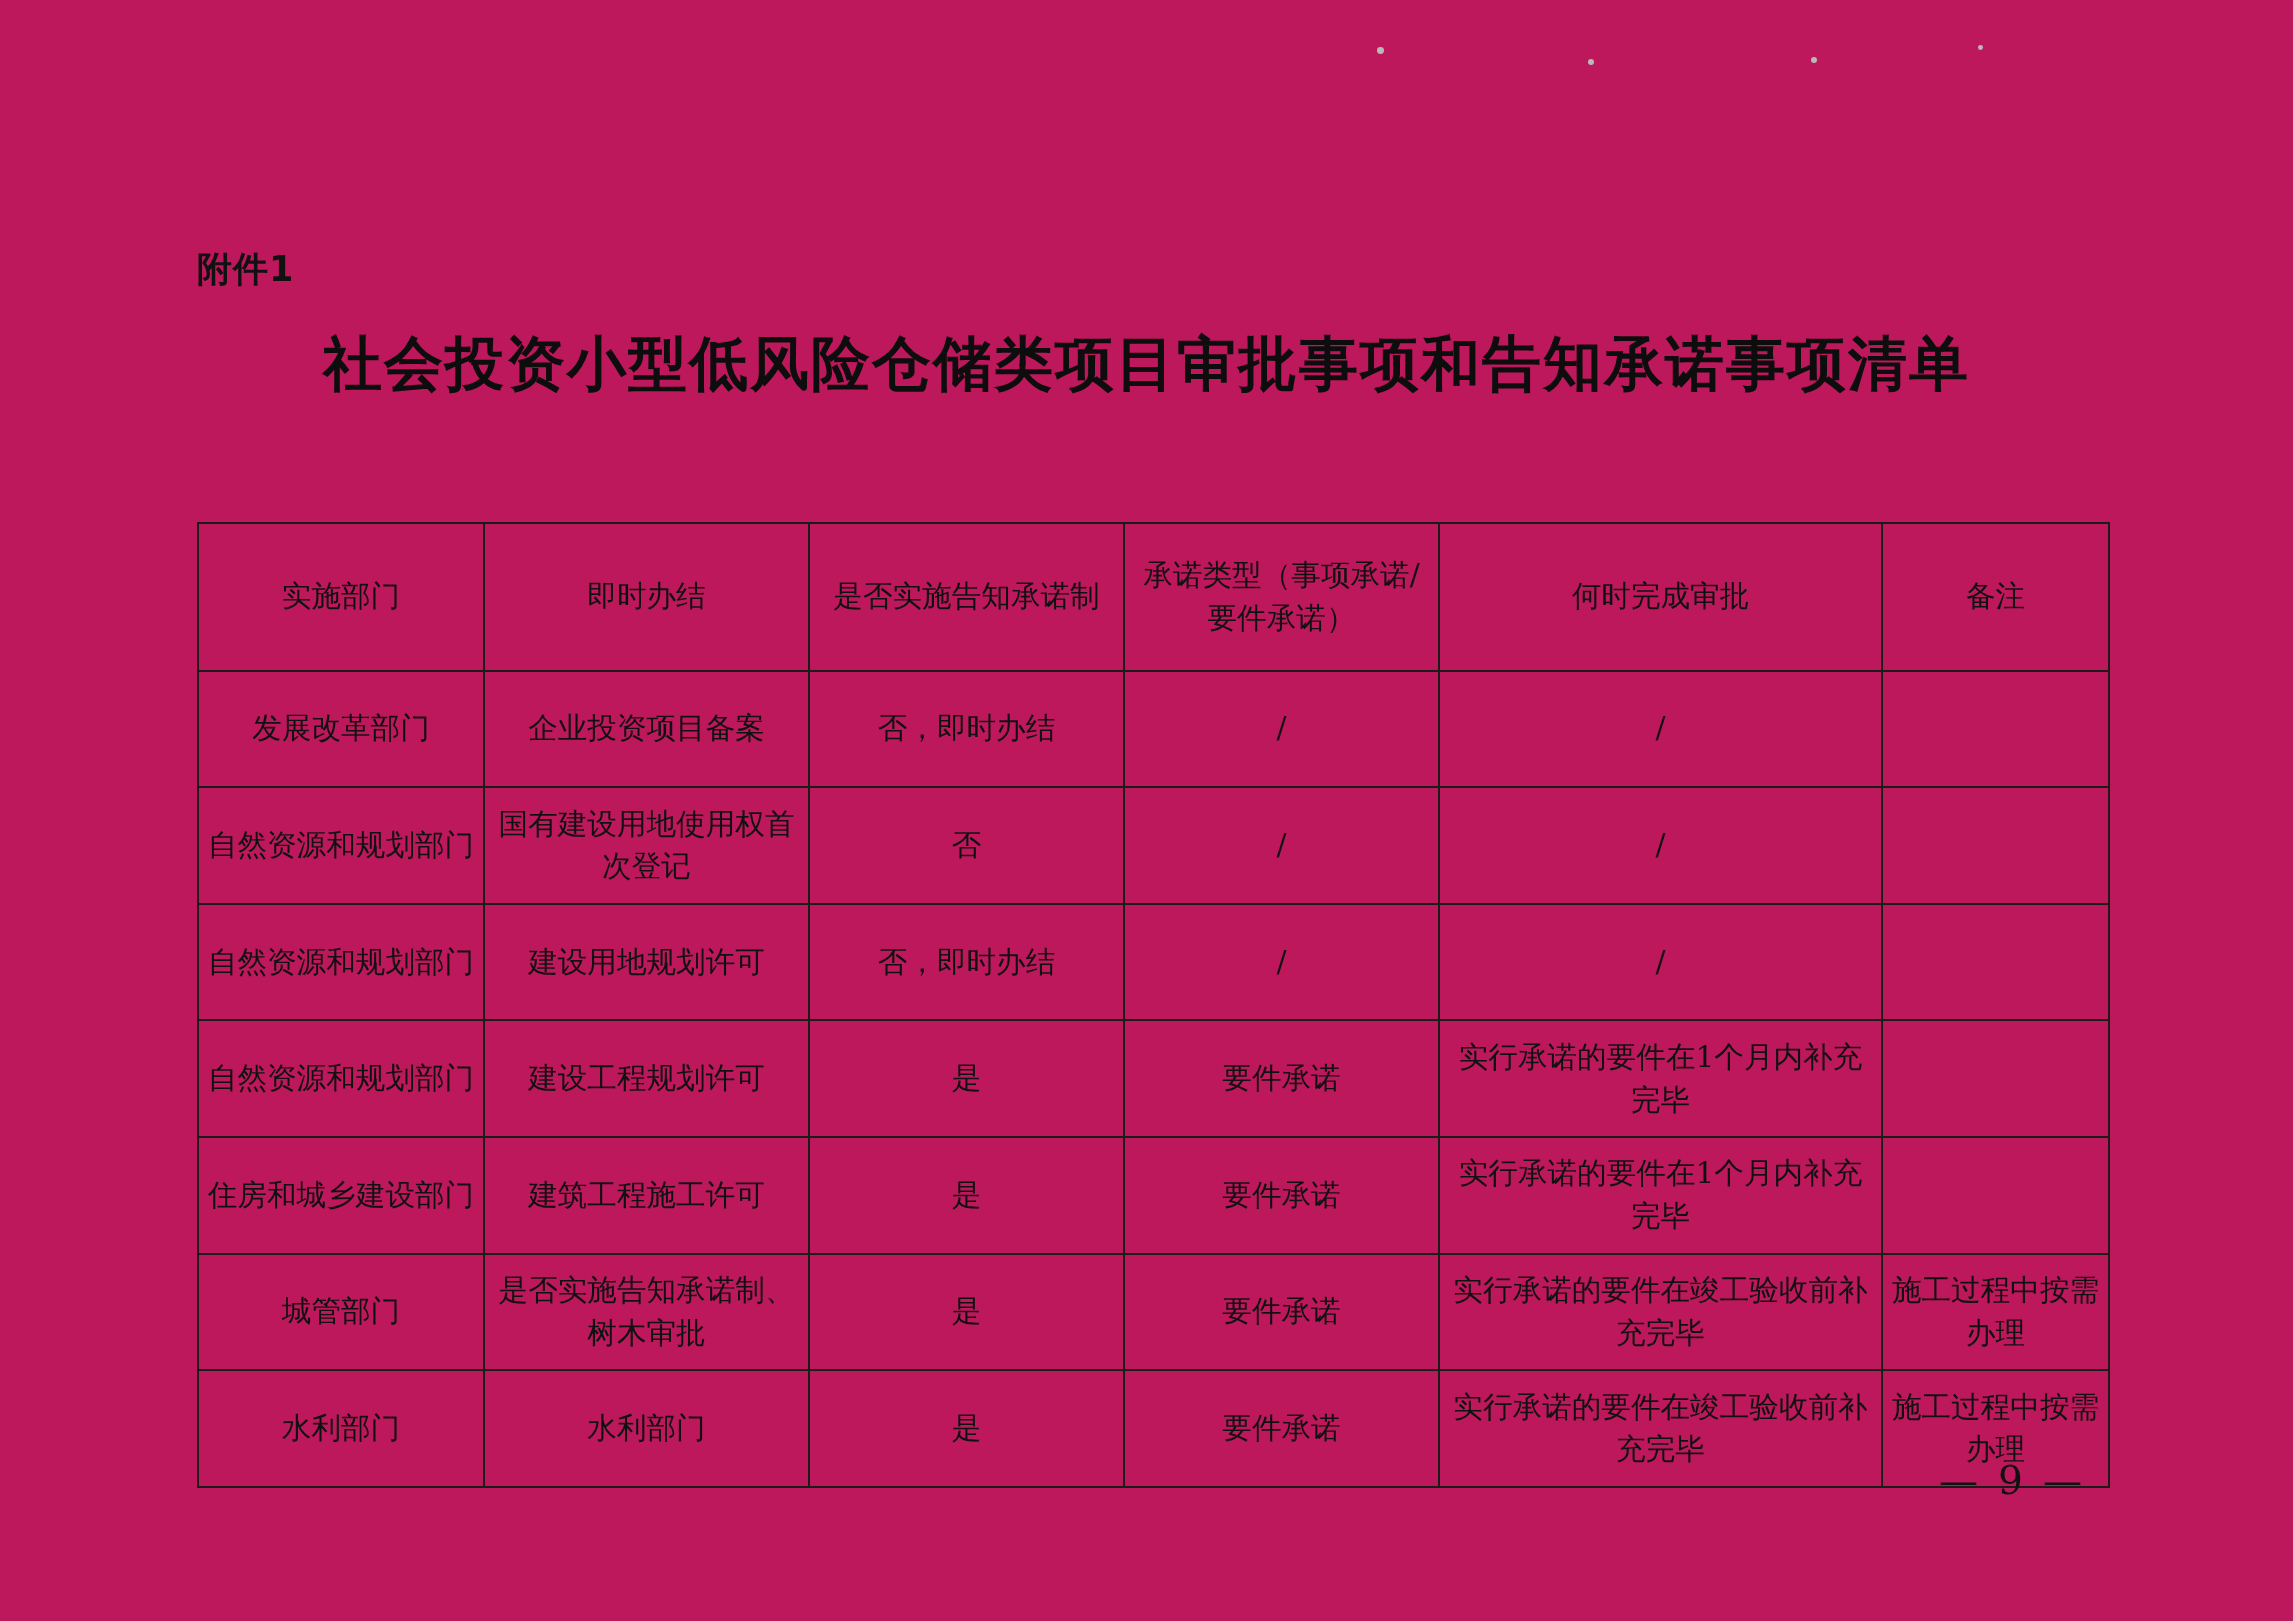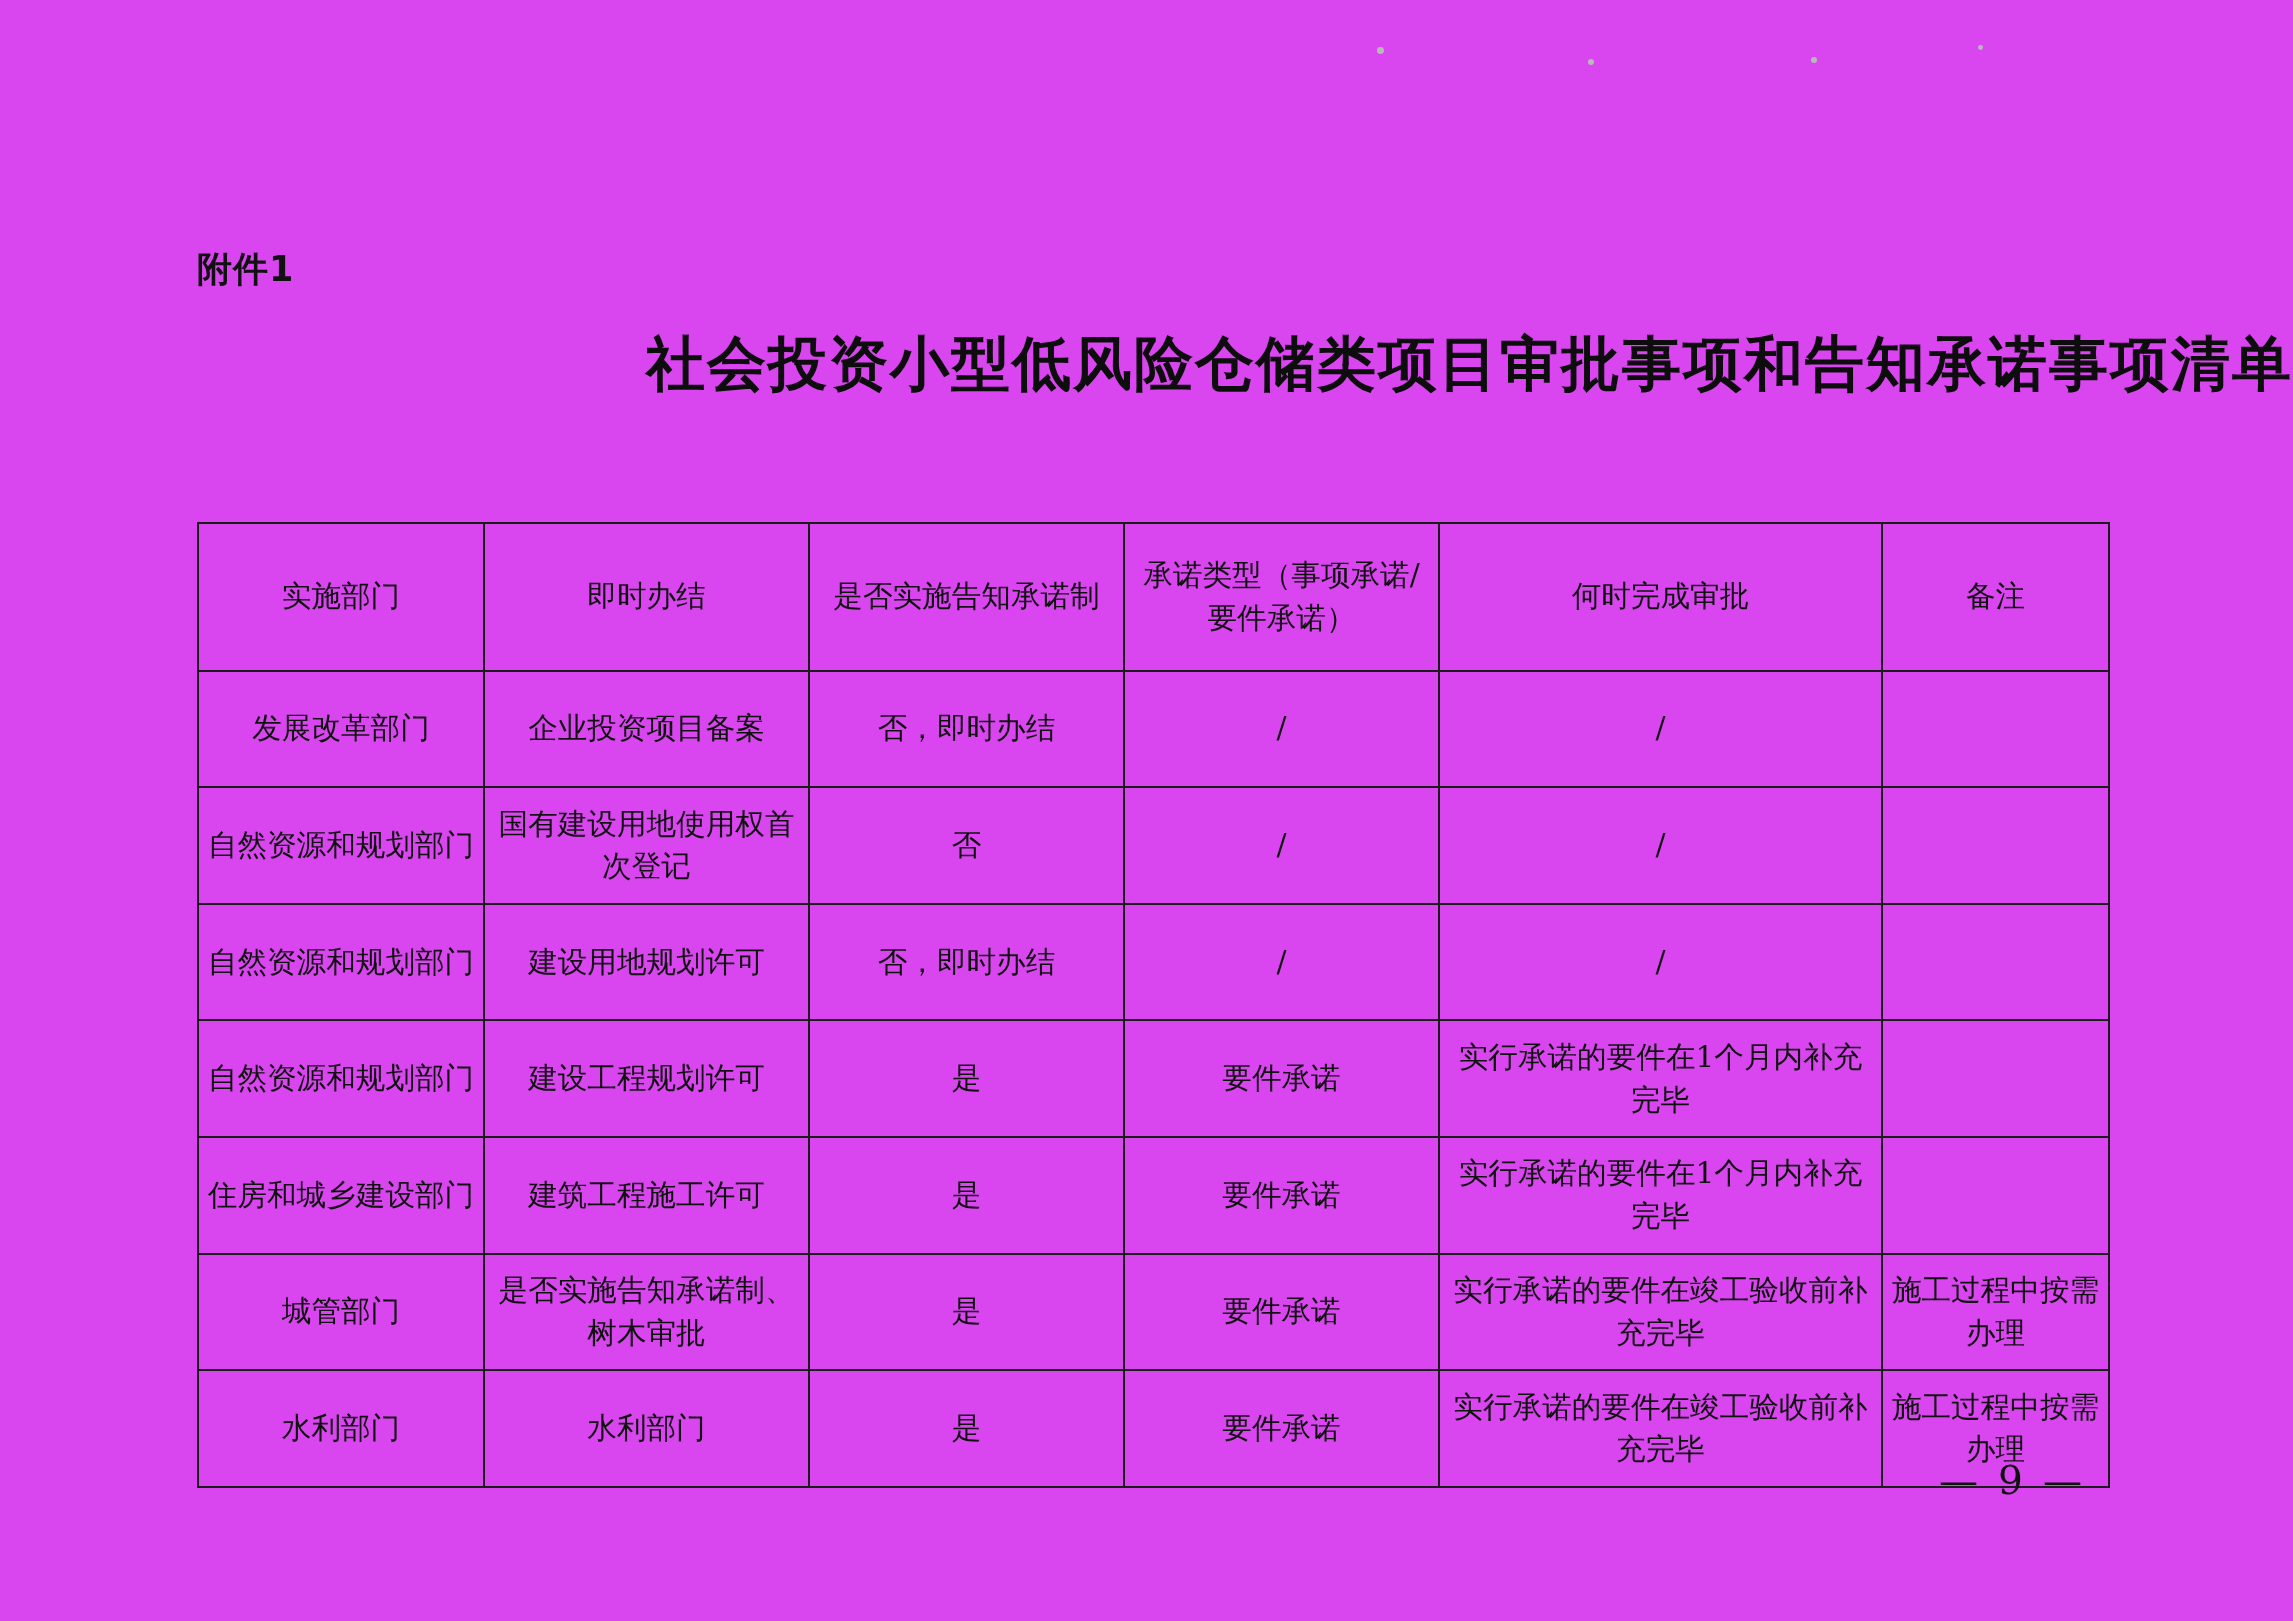--- a/index.html
+++ b/index.html
@@ -13,38 +13,38 @@
     font-family: "DejaVu Serif", "Liberation Serif", serif;
     color: #1a1a1a;
     position: relative;
     overflow: hidden;
   }
   .page {
     position: absolute;
     top: 0; left: 0;
     width: 2293px;
     height: 1621px;
-    background: #d946ef;
+    background: #be185d;
   }
   .attachment-label {
     position: absolute;
     left: 197px;
     top: 246px;
     font-size: 35px;
     font-weight: 700;
     font-family: "DejaVu Sans", "Liberation Sans", sans-serif;
     letter-spacing: 1px;
     color: #111;
   }
   .doc-title {
     position: absolute;
     left: 0;
     top: 325px;
     width: 2293px;
-    text-align: right;
+    text-align: center;
     font-size: 59px;
     font-weight: 700;
     font-family: "DejaVu Serif", "Liberation Serif", serif;
     letter-spacing: 2px;
     color: #0d0d0d;
   }
   .table-wrap {
     position: absolute;
     left: 197px;
     top: 522px;

